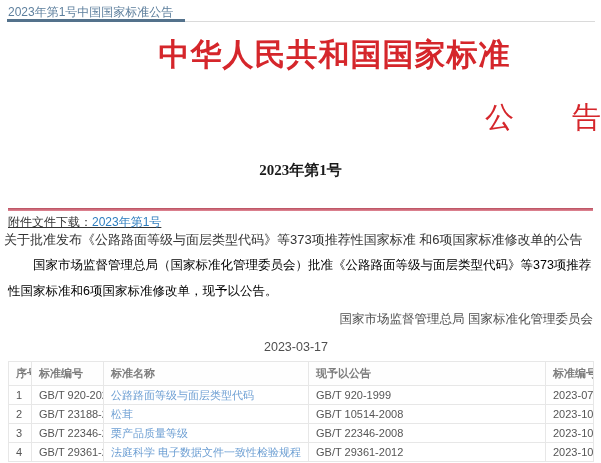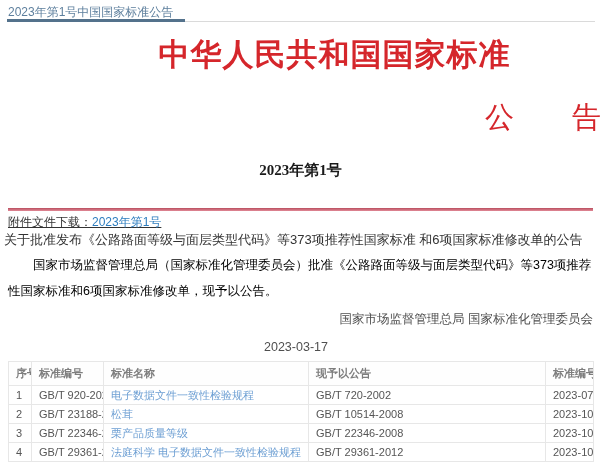--- a/index.html
+++ b/index.html
@@ -118,22 +118,22 @@
       <th>标准编号</th>
       <th>标准名称</th>
       <th>现予以公告</th>
       <th>标准编号</th>
     </tr>
   </thead>
   <tbody>
       <tr>
     <td>1</td>
     <td>GB/T 920-2023</td>
-    <td class="name-cell"><a>电子数据文件一致性检验规程</a></td>
-    <td>GB/T 720-2002</td>
+    <td class="name-cell"><a>公路路面等级与面层类型代码</a></td>
+    <td>GB/T 920-1999</td>
     <td>2023-07-01</td>
   </tr>
       <tr>
     <td>2</td>
     <td>GB/T 23188-2023</td>
     <td class="name-cell"><a>松茸</a></td>
     <td>GB/T 10514-2008</td>
     <td>2023-10-01</td>
   </tr>
       <tr>

